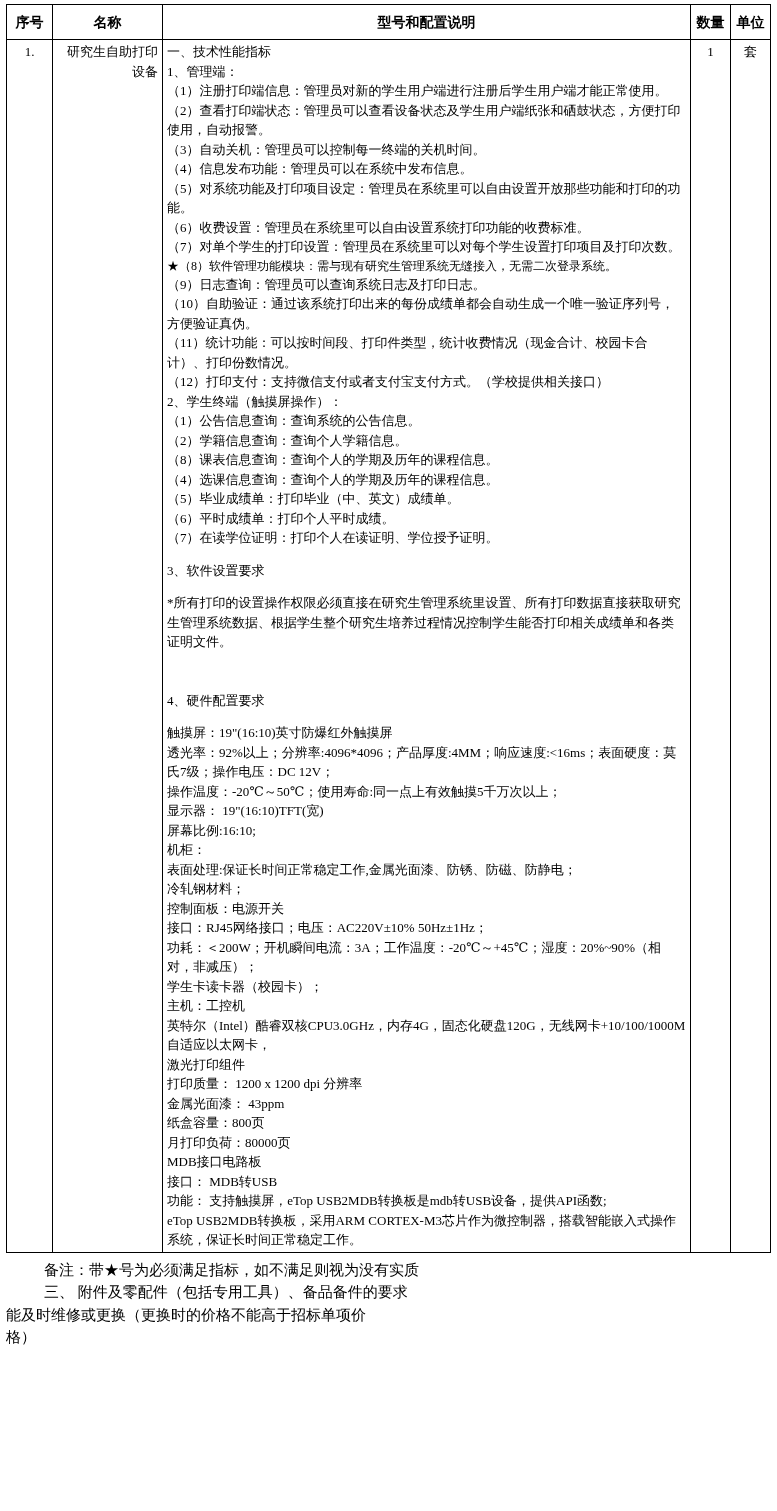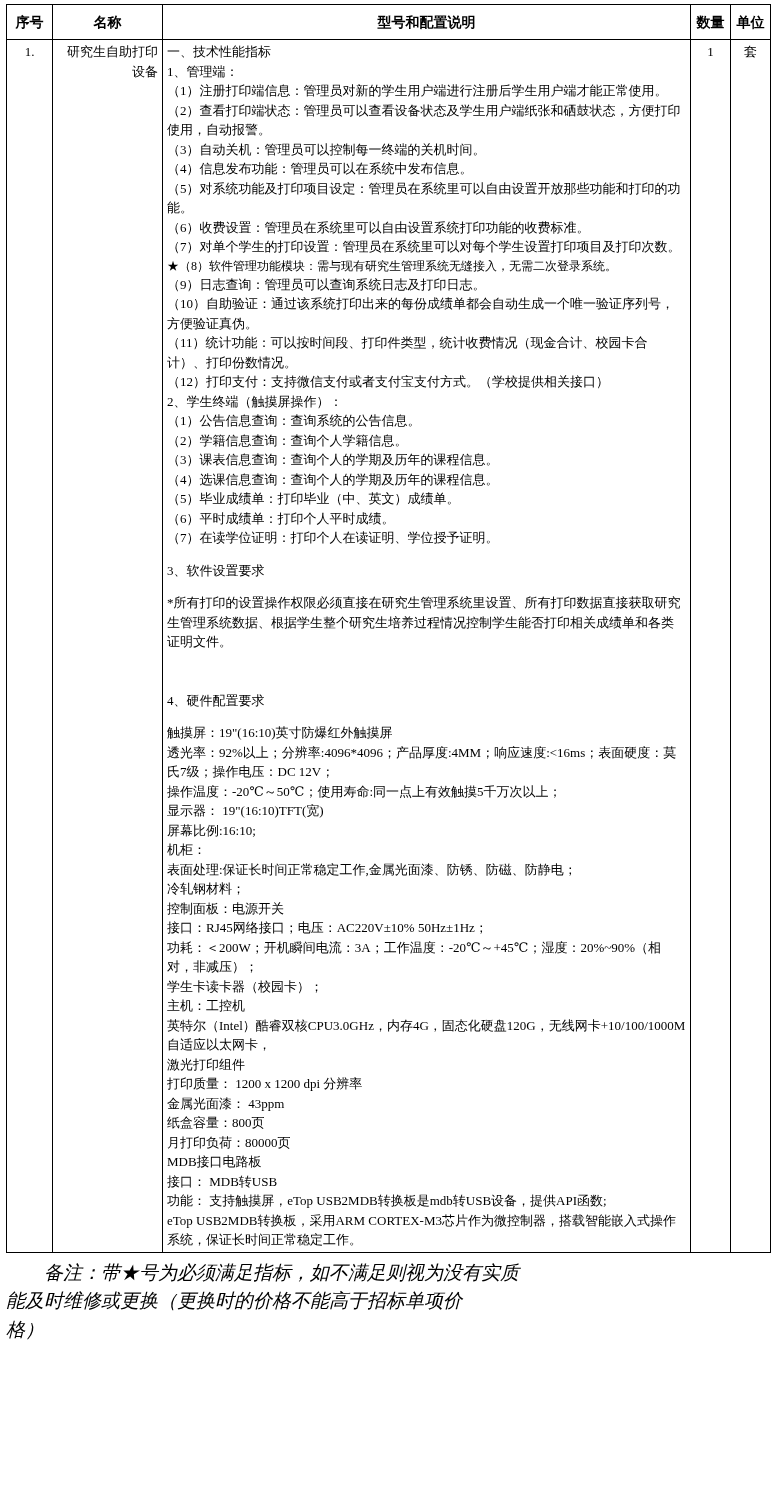--- a/index.html
+++ b/index.html
@@ -61,23 +61,22 @@
     line-height: 1.62;
     padding: 3px 5px 6px 5px;
   }
   .ln { white-space: pre-wrap; }
   .blank { height: 13px; }
   .blank-lg { height: 26px; }
   .star { font-size: 12px; }
 
   .notes {
     margin-top: 6px;
-    font-size: 19px;
+    font-size: 15px;
     line-height: 1.5;
-    font-style: italic;
   }
   .notes p {
     margin: 0;
     text-indent: 0;
   }
   .notes p.ind {
     text-indent: 38px;
   }
   .notes p.ind2 {
     text-indent: 38px;
@@ -120,21 +119,21 @@
           <div class="ln">（6）收费设置：管理员在系统里可以自由设置系统打印功能的收费标准。</div>
           <div class="ln">（7）对单个学生的打印设置：管理员在系统里可以对每个学生设置打印项目及打印次数。</div>
           <div class="ln star">★（8）软件管理功能模块：需与现有研究生管理系统无缝接入，无需二次登录系统。</div>
           <div class="ln">（9）日志查询：管理员可以查询系统日志及打印日志。</div>
           <div class="ln">（10）自助验证：通过该系统打印出来的每份成绩单都会自动生成一个唯一验证序列号，方便验证真伪。</div>
           <div class="ln">（11）统计功能：可以按时间段、打印件类型，统计收费情况（现金合计、校园卡合计）、打印份数情况。</div>
           <div class="ln">（12）打印支付：支持微信支付或者支付宝支付方式。（学校提供相关接口）</div>
           <div class="ln">2、学生终端（触摸屏操作）：</div>
           <div class="ln">（1）公告信息查询：查询系统的公告信息。</div>
           <div class="ln">（2）学籍信息查询：查询个人学籍信息。</div>
-          <div class="ln">（3）课表信息查询：查询个人的学期及历年的课程信息。</div>
+          <div class="ln">（8）课表信息查询：查询个人的学期及历年的课程信息。</div>
           <div class="ln">（4）选课信息查询：查询个人的学期及历年的课程信息。</div>
           <div class="ln">（5）毕业成绩单：打印毕业（中、英文）成绩单。</div>
           <div class="ln">（6）平时成绩单：打印个人平时成绩。</div>
           <div class="ln">（7）在读学位证明：打印个人在读证明、学位授予证明。</div>
           <div class="ln"></div>
 
           <div class="blank"></div>
 
           <div class="ln">3、软件设置要求</div>
 
@@ -174,17 +173,18 @@
           <div class="ln">eTop USB2MDB转换板，采用ARM CORTEX-M3芯片作为微控制器，搭载智能嵌入式操作系统，保证长时间正常稳定工作。</div>
         </td>
         <td class="c-qty">1</td>
         <td class="c-unit">套</td>
       </tr>
     </tbody>
   </table>
 
   <div class="notes">
     <p class="ind">备注：带★号为必须满足指标，如不满足则视为没有实质</p>
+    <p class="ind">三、 附件及零配件（包括专用工具）、备品备件的要求</p>
     <p>能及时维修或更换（更换时的价格不能高于招标单项价</p>
     <p>格）</p>
   </div>
 
 </div>
 
 </body></html>

